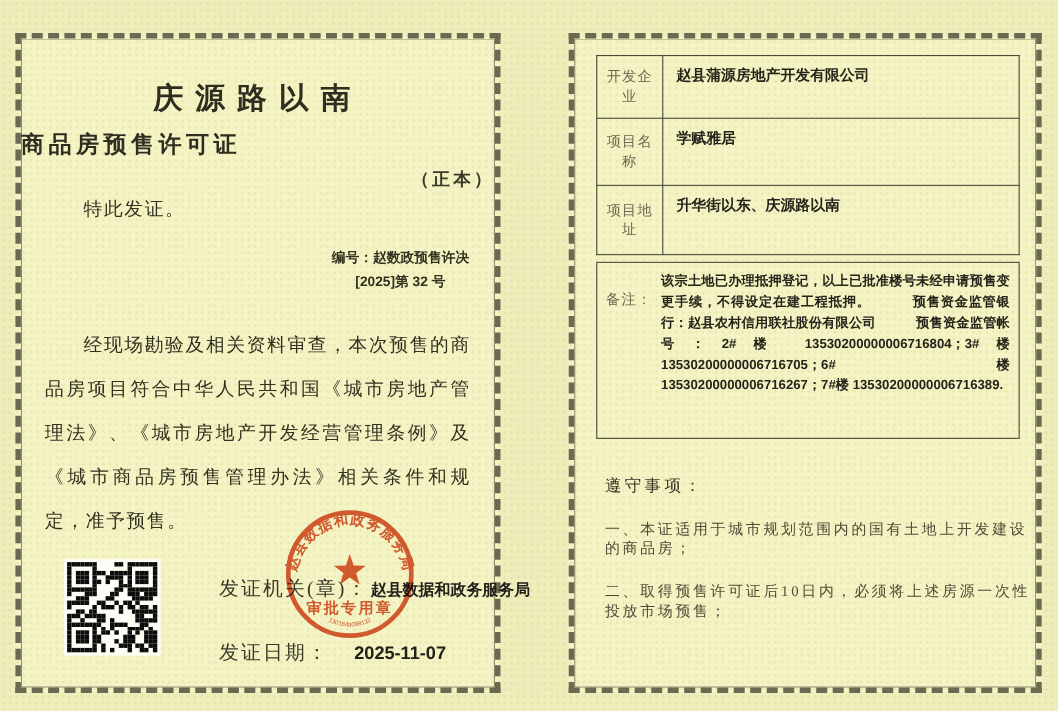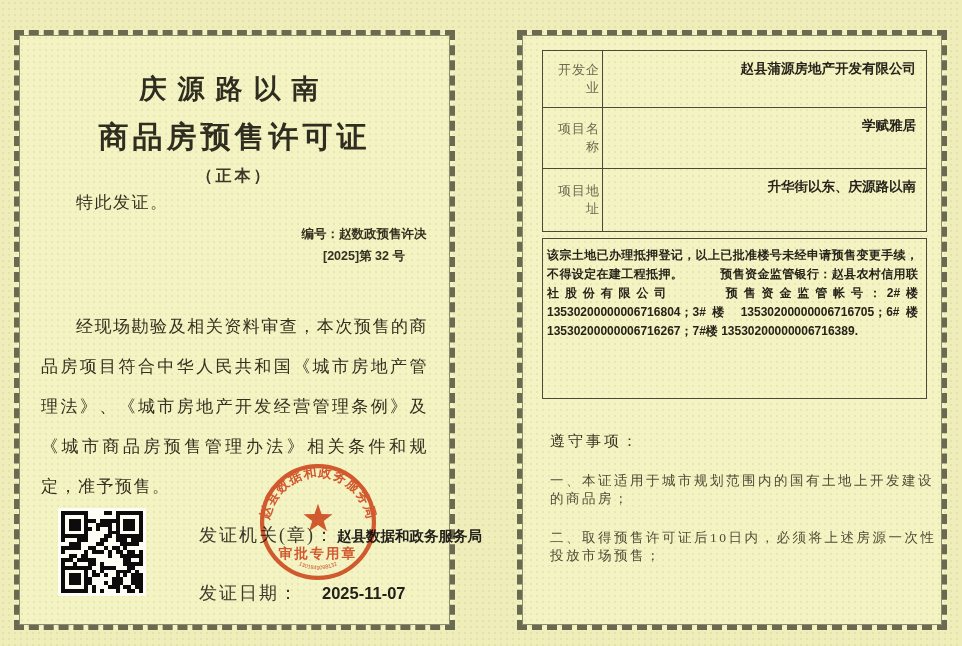--- a/index.html
+++ b/index.html
@@ -29,26 +29,26 @@
   .panel-right{left:517px;top:30px;width:430px;height:600px;}
 
   
   .lp-inner{position:relative;width:100%;height:100%;}
   .title1{
     margin:36px 0 0 0;text-align:center;
     font-size:27px;font-weight:bold;letter-spacing:11px;
     color:#2f2d1f;
   }
   .title2{
-    margin:10px 0 0 0;text-align:center;
-    font-size:30px;font-weight:bold;letter-spacing:4px;
+    margin:10px 0 0 0;
+    font-size:21px;font-weight:bold;letter-spacing:4px;
     color:#2f2d1f;
   }
   .copytype{
-    margin-top:8px;text-align:center;
+    margin-top:8px;text-align:right;
     font-size:16px;letter-spacing:3px;color:#3a3828;font-weight:bold;
   }
   .serial{
     position:absolute;right:16px;top:152px;width:140px;
     font-family:"Liberation Sans","DejaVu Sans",sans-serif;
     font-size:12.5px;font-weight:bold;color:#33311f;
     text-align:center;line-height:22px;
   }
   .bodytext{
     margin:84px 22px 0 22px;
@@ -81,21 +81,21 @@
     position:absolute;left:238px;top:390px;
     width:122px;height:122px;
     mix-blend-mode:multiply;opacity:.92;
   }
 
   
   .rp-inner{position:relative;width:100%;height:100%;padding:15px 0 0 20px;box-sizing:border-box;}
   .info-table{width:385px;border-collapse:collapse;table-layout:fixed;}
   .info-table td{
     border:1.5px solid #4a4a38;
-    vertical-align:top;box-sizing:border-box;text-align:right;
+    vertical-align:top;box-sizing:border-box;
   }
   .cell-label{
     width:60px;text-align:center;vertical-align:middle !important;
     font-size:13px;letter-spacing:1px;color:#6e6851;
     padding:2px;
   }
   .cell-value{
     padding:9px 10px 4px 12px;
     font-family:"Liberation Sans","DejaVu Sans",sans-serif;
     font-size:13.5px;font-weight:bold;color:#26241a;
@@ -624,20 +624,21 @@
             <td class="cell-value">学赋雅居</td>
           </tr>
           <tr class="r2">
             <td class="cell-label">项目地址</td>
             <td class="cell-value">升华街以东、庆源路以南</td>
           </tr>
         </tbody>
       </table>
 
       <div class="remark-box">
+        <div class="remark-label">备注：</div>
         <div class="remark-text">该宗土地已办理抵押登记，以上已批准楼号未经申请预售变更手续，不得设定在建工程抵押。　　　预售资金监管银行：赵县农村信用联社股份有限公司　　　预售资金监管帐号：2#楼 13530200000006716804；3#楼 13530200000006716705；6#楼 13530200000006716267；7#楼 13530200000006716389.</div>
       </div>
 
       <div class="notice">
         <div class="notice-title">遵守事项：</div>
         <div class="notice-item">一、本证适用于城市规划范围内的国有土地上开发建设的商品房；</div>
         <div class="notice-item">二、取得预售许可证后10日内，必须将上述房源一次性投放市场预售；</div>
 
       </div>
 

